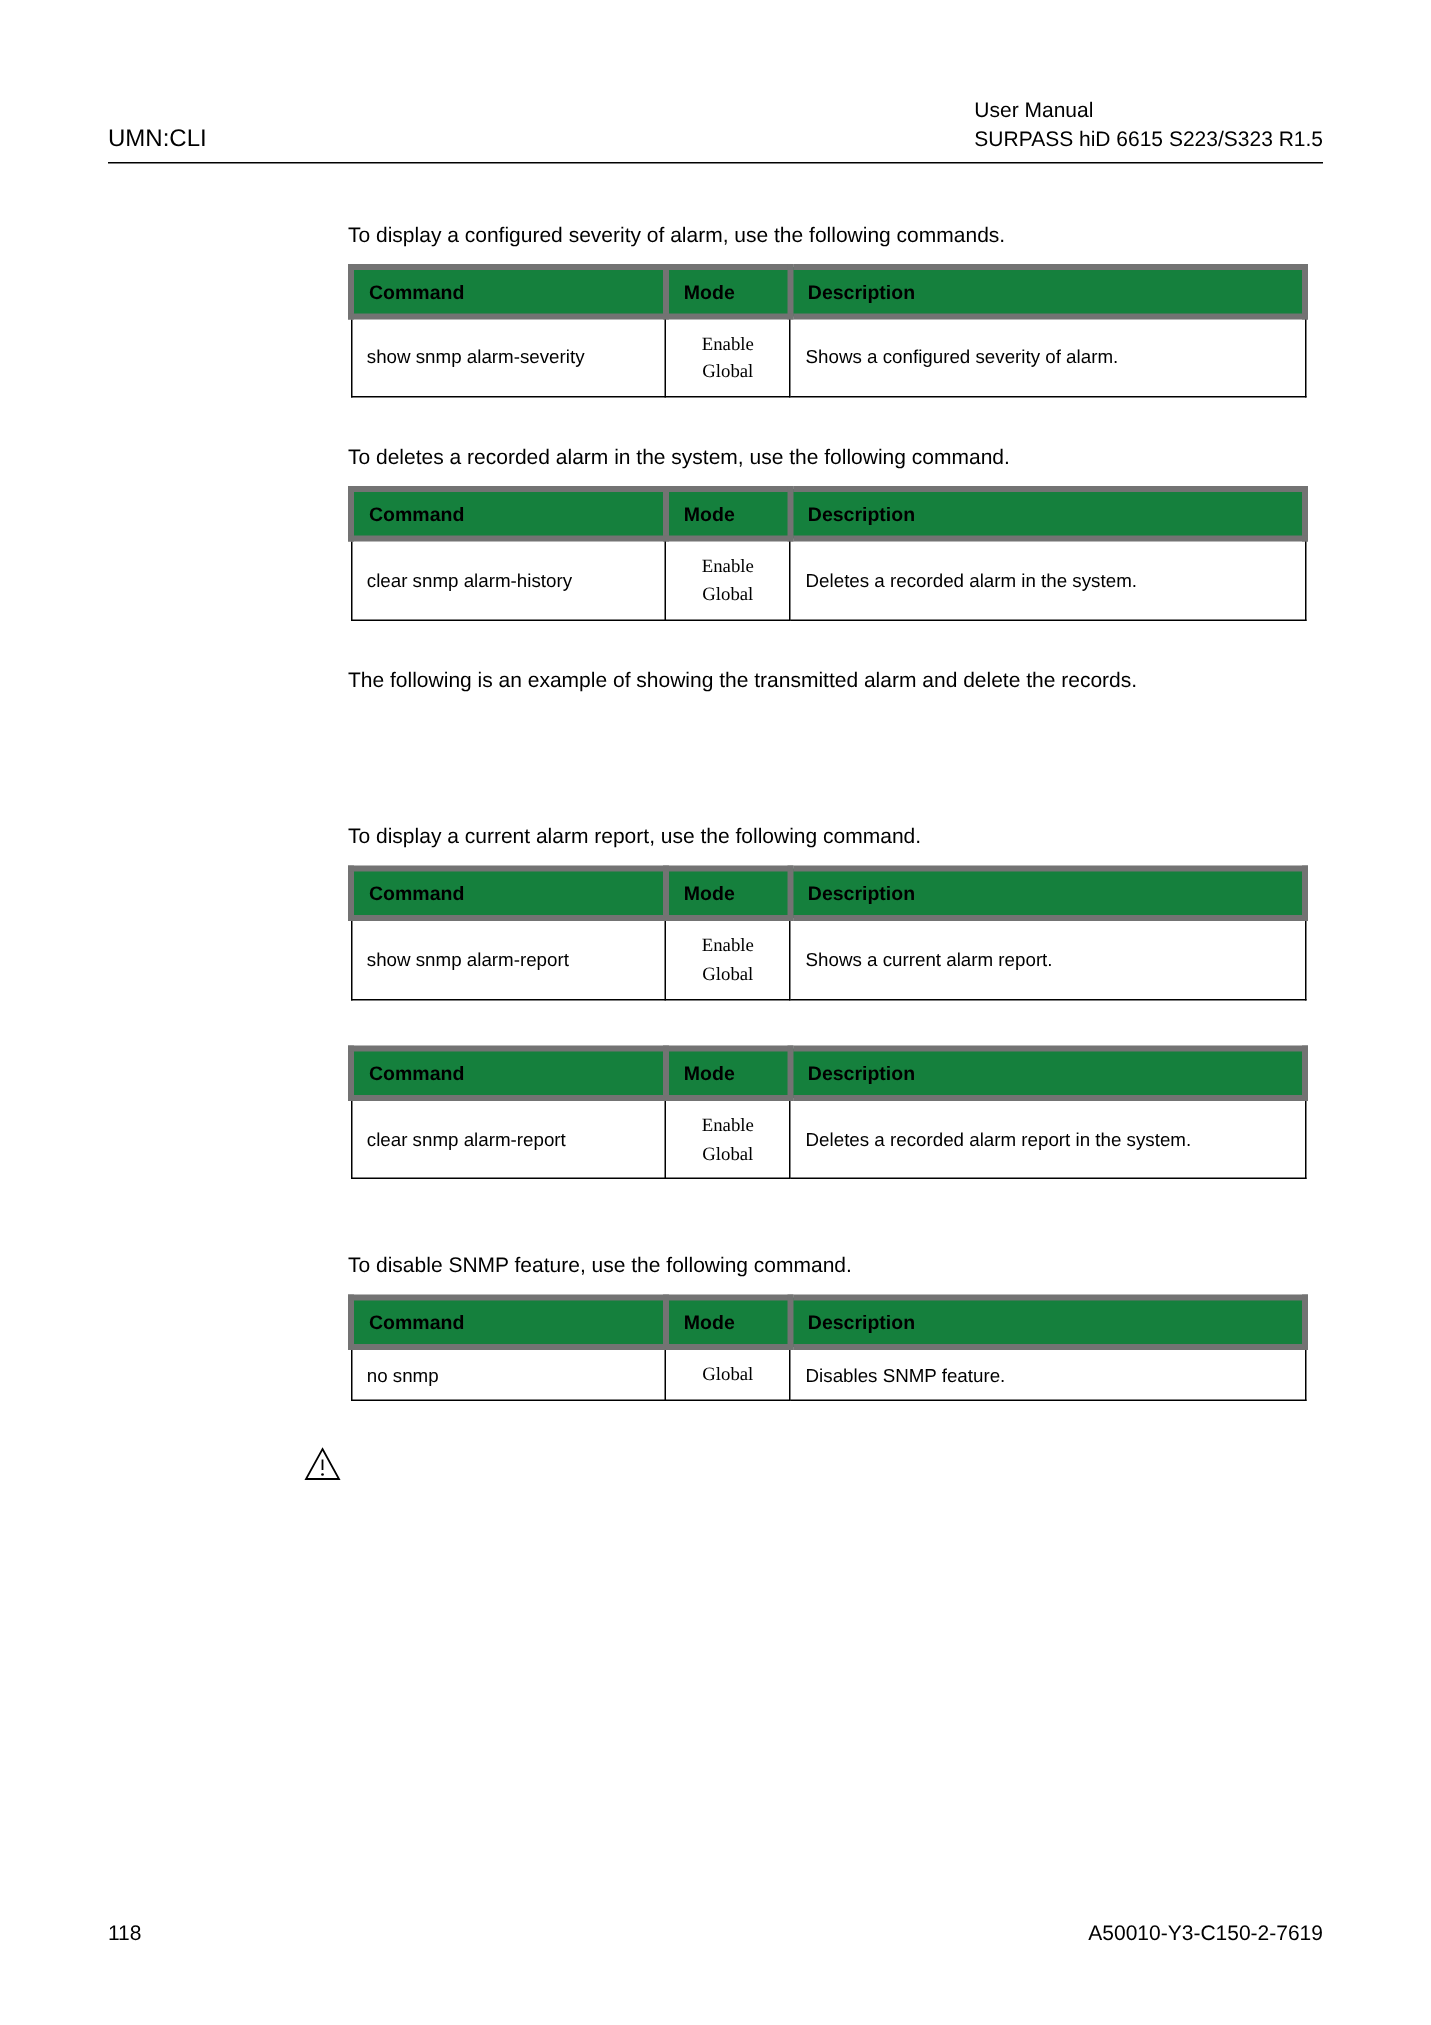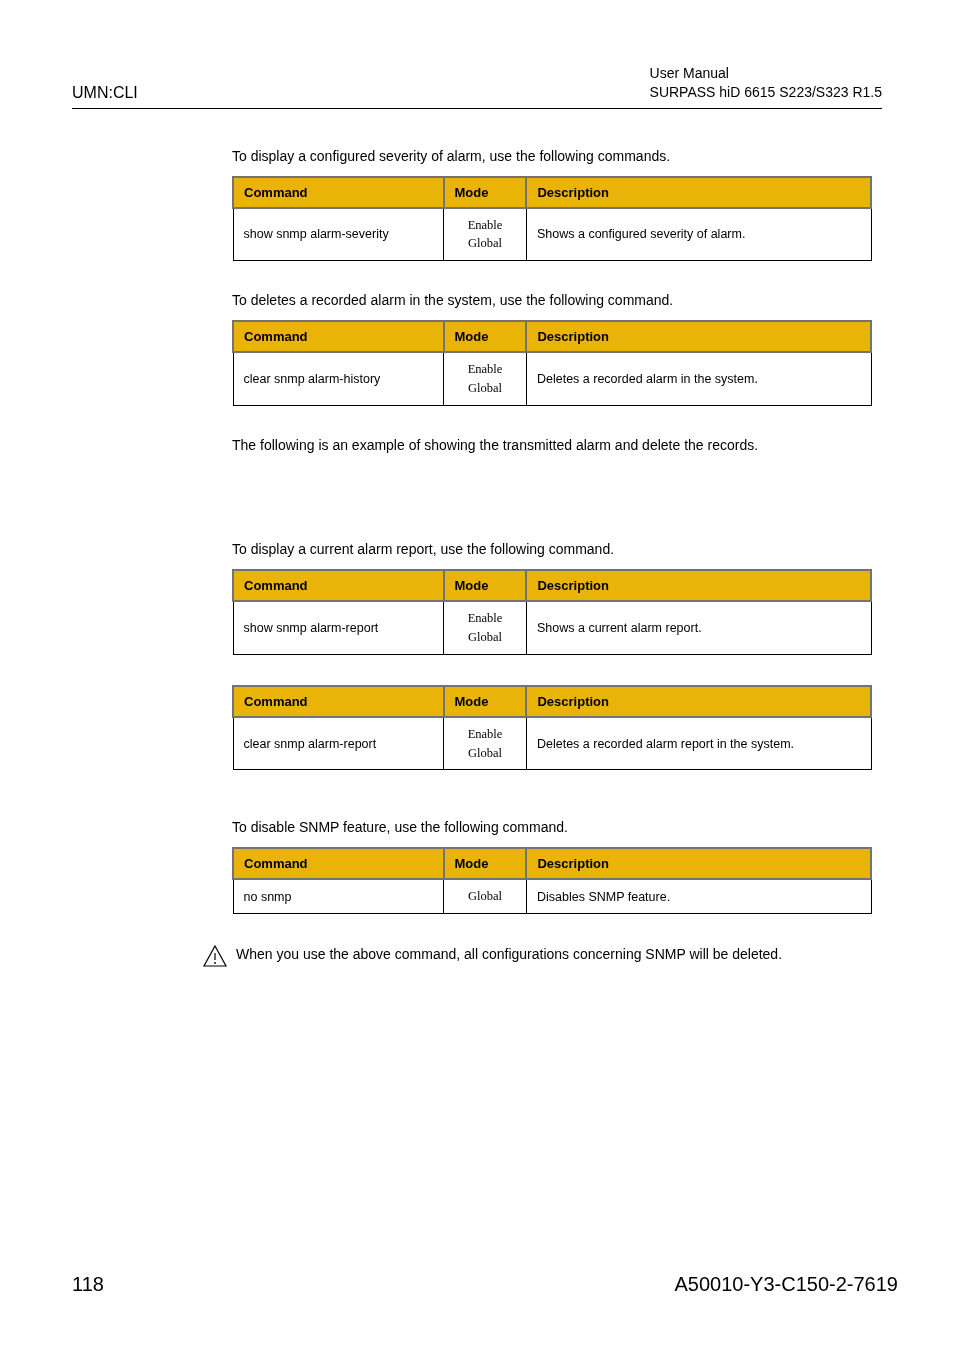--- a/index.html
+++ b/index.html
@@ -11,33 +11,33 @@
   .header-row { display: flex; justify-content: space-between; align-items: flex-end; border-bottom: 1px solid #000; padding-bottom: 6px; margin-bottom: 38px; }
   .header-left { font-size: 16px; }
   .header-right { font-size: 14px; text-align: left; line-height: 1.35; }
 
   .content { margin-left: 160px; margin-right: 10px; }
 
   .body-text { font-size: 14px; color: #000000; margin-bottom: 10px; line-height: 1.35; }
   .section-gap { margin-bottom: 46px; }
 
   table.cmd { width: 100%; border-collapse: collapse; margin-top: 6px; margin-bottom: 30px; }
-  table.cmd th { font-weight: bold; font-size: 13px; text-align: left; padding: 7px 10px; border: 2px solid #737373; background: #eab308; }
+  table.cmd th { font-weight: bold; font-size: 13px; text-align: left; padding: 7px 10px; border: 4px solid #737373; background: #15803d; }
   table.cmd td { font-size: 12.5px; padding: 7px 10px; border: 1px solid #000; vertical-align: middle; }
   table.cmd td.mode { text-align: center; line-height: 1.5; font-family: Liberation Serif, serif; }
   table.cmd col.c1 { width: 33%; }
   table.cmd col.c2 { width: 13%; }
   table.cmd col.c3 { width: 54%; }
 
   .note-row { display: flex; align-items: flex-start; margin-top: 14px; }
   .note-icon { width: 28px; flex-shrink: 0; margin-left: 130px; }
   .note-icon svg { display: block; }
   .note-text { font-size: 14px; margin-left: 6px; padding-top: 2px; }
 
-  .footer { position: absolute; bottom: 54px; left: 72px; right: 56px; display: flex; justify-content: space-between; font-size: 20px; text-align: right; }
+  .footer { position: absolute; bottom: 54px; left: 72px; right: 72px; display: flex; justify-content: space-between; font-size: 14px; text-align: right; }
 </style>
 </head>
 <body>
 
 <div class="page">
   <div class="header-row">
     <div class="header-left">UMN:CLI</div>
     <div class="header-right">
       <div>User Manual</div>
       <div>SURPASS hiD 6615 S223/S323 R1.5</div>
@@ -170,21 +170,20 @@
   </div>
 
   <div class="note-row">
     <div class="note-icon">
       <svg width="26" height="24" viewBox="0 0 26 24">
         <path d="M13 2 L24 22 L2 22 Z" fill="none" stroke="#000" stroke-width="1.2"></path>
         <line x1="13" y1="9" x2="13" y2="16" stroke="#000" stroke-width="1.2"></line>
         <circle cx="13" cy="19" r="0.9" fill="#000"></circle>
       </svg>
     </div>
-    <div class="note-text">When you use the above command, all configurations concerning SNMP will be deleted.</div>
   </div>
 
 </div>
 
 <div class="footer">
   <span>118</span>
   <span>A50010-Y3-C150-2-7619</span>
 </div>
 
 </body></html>

